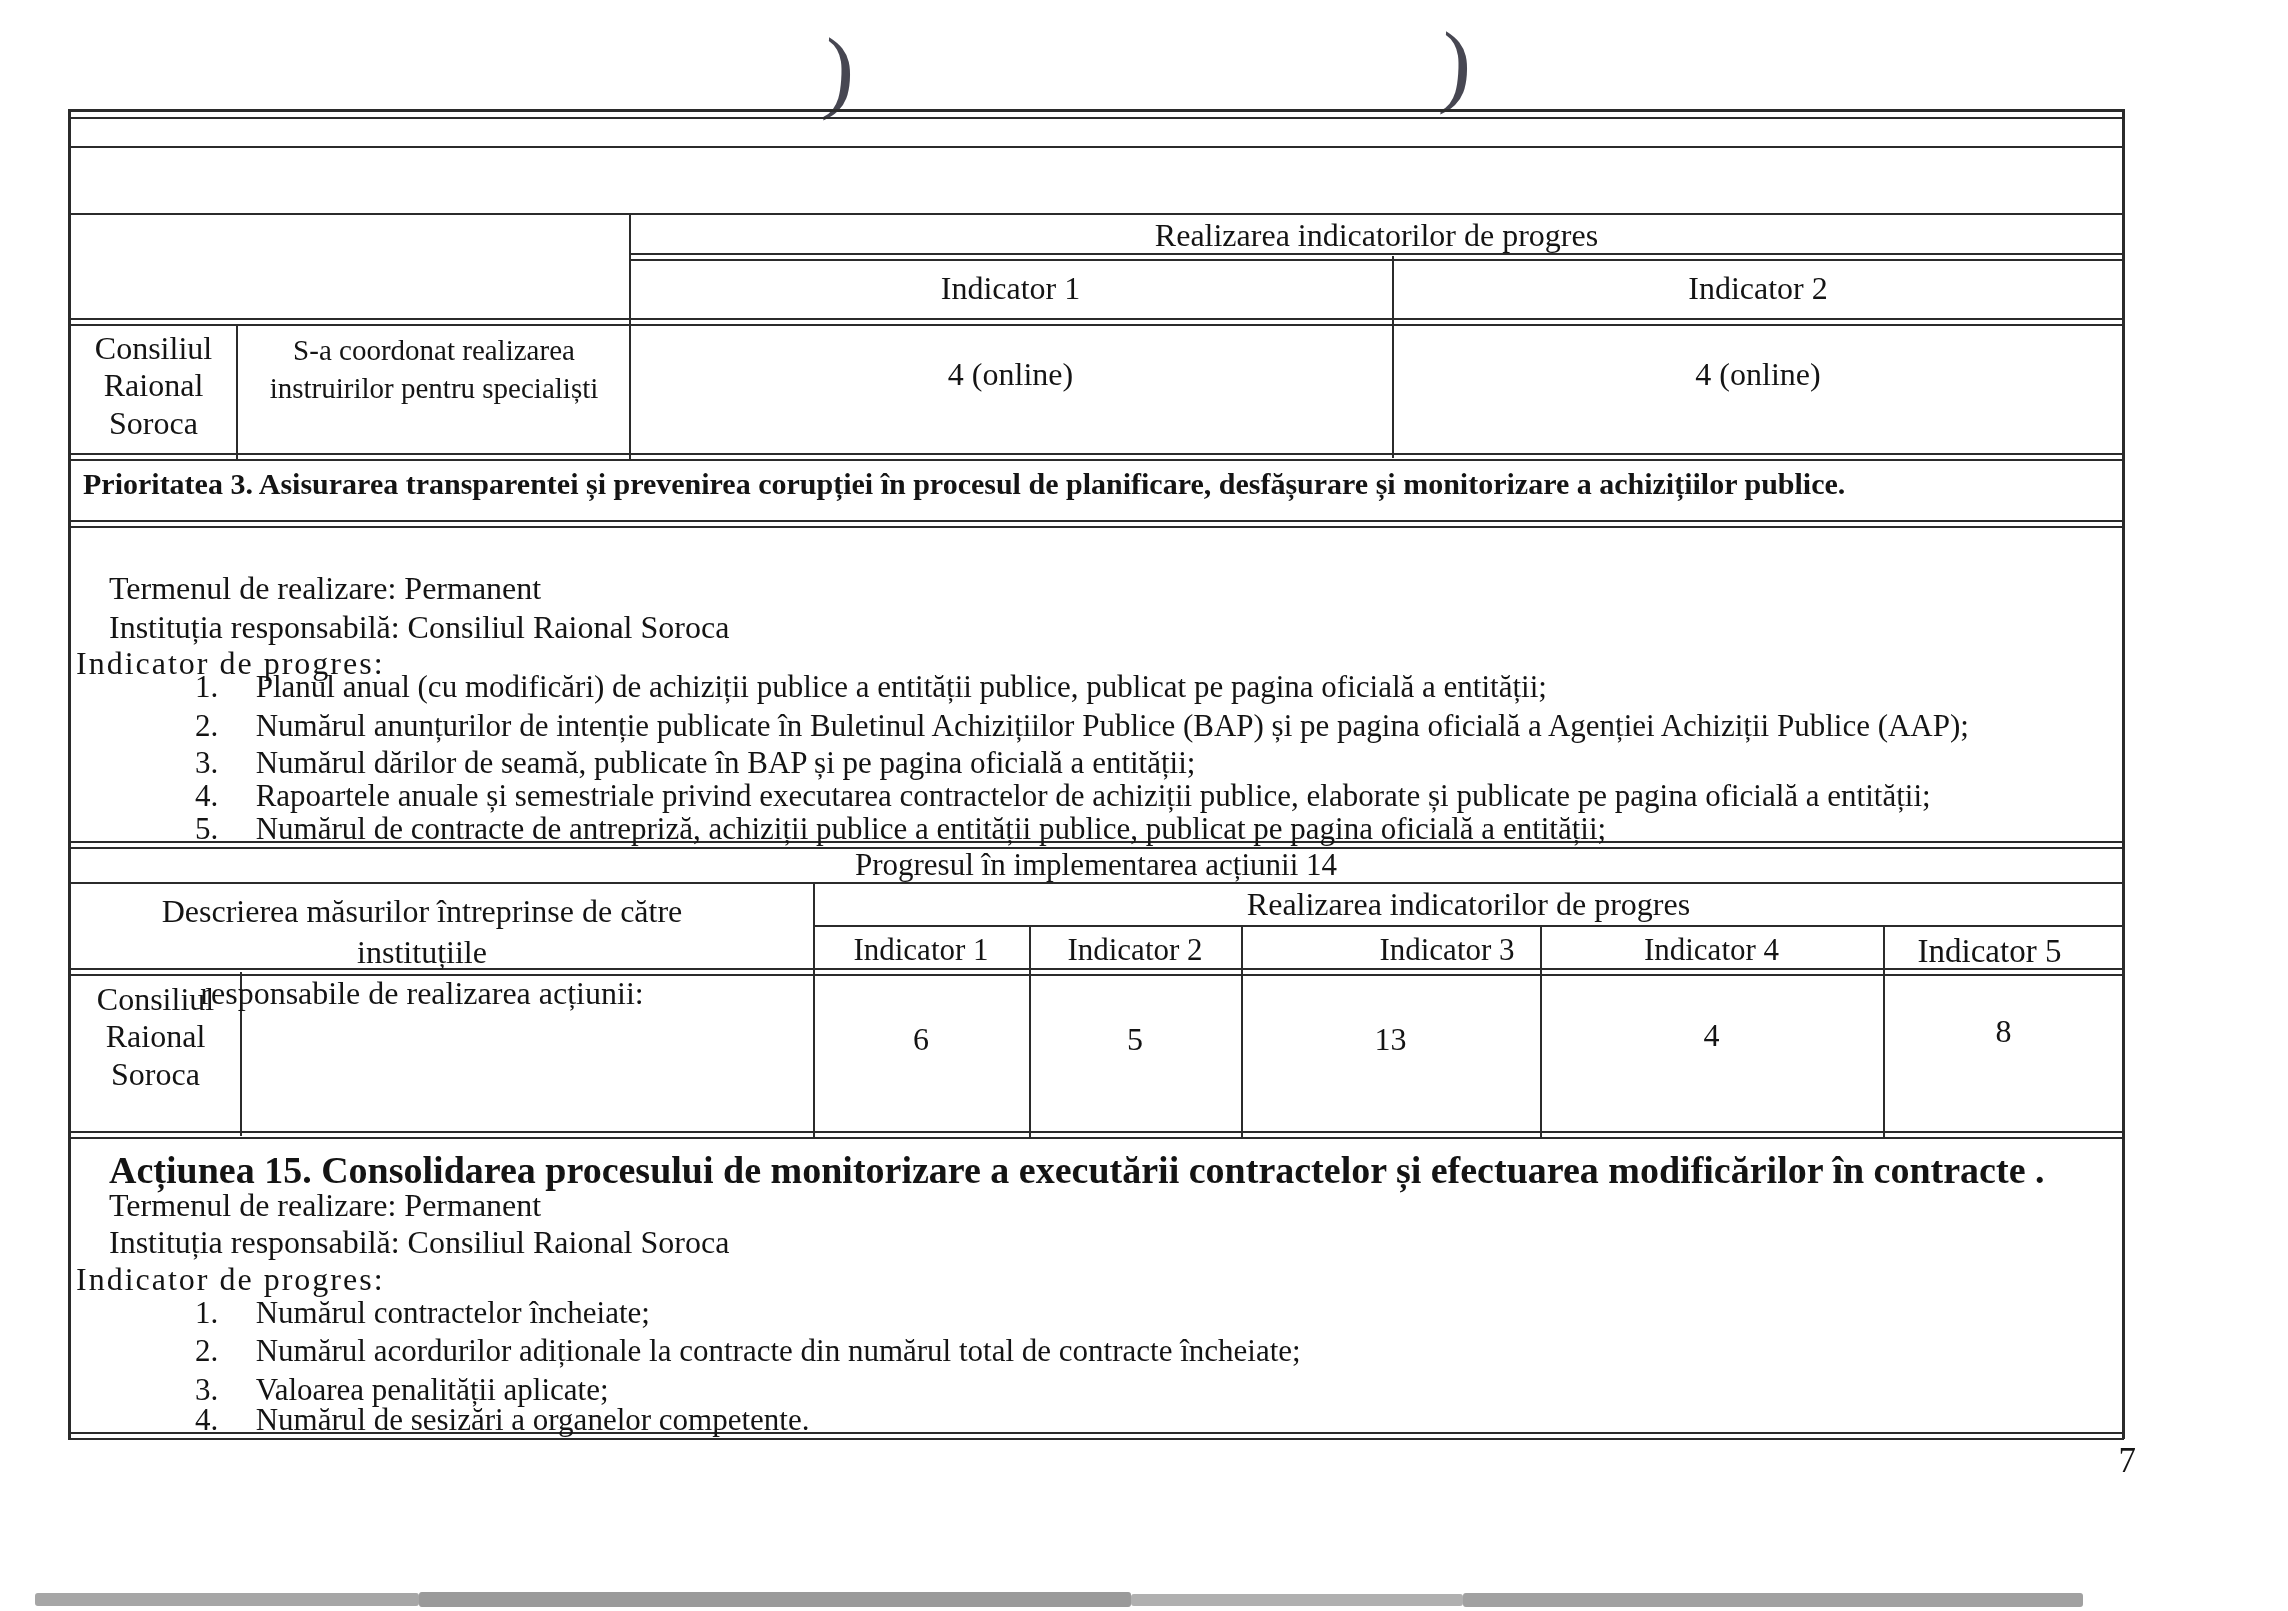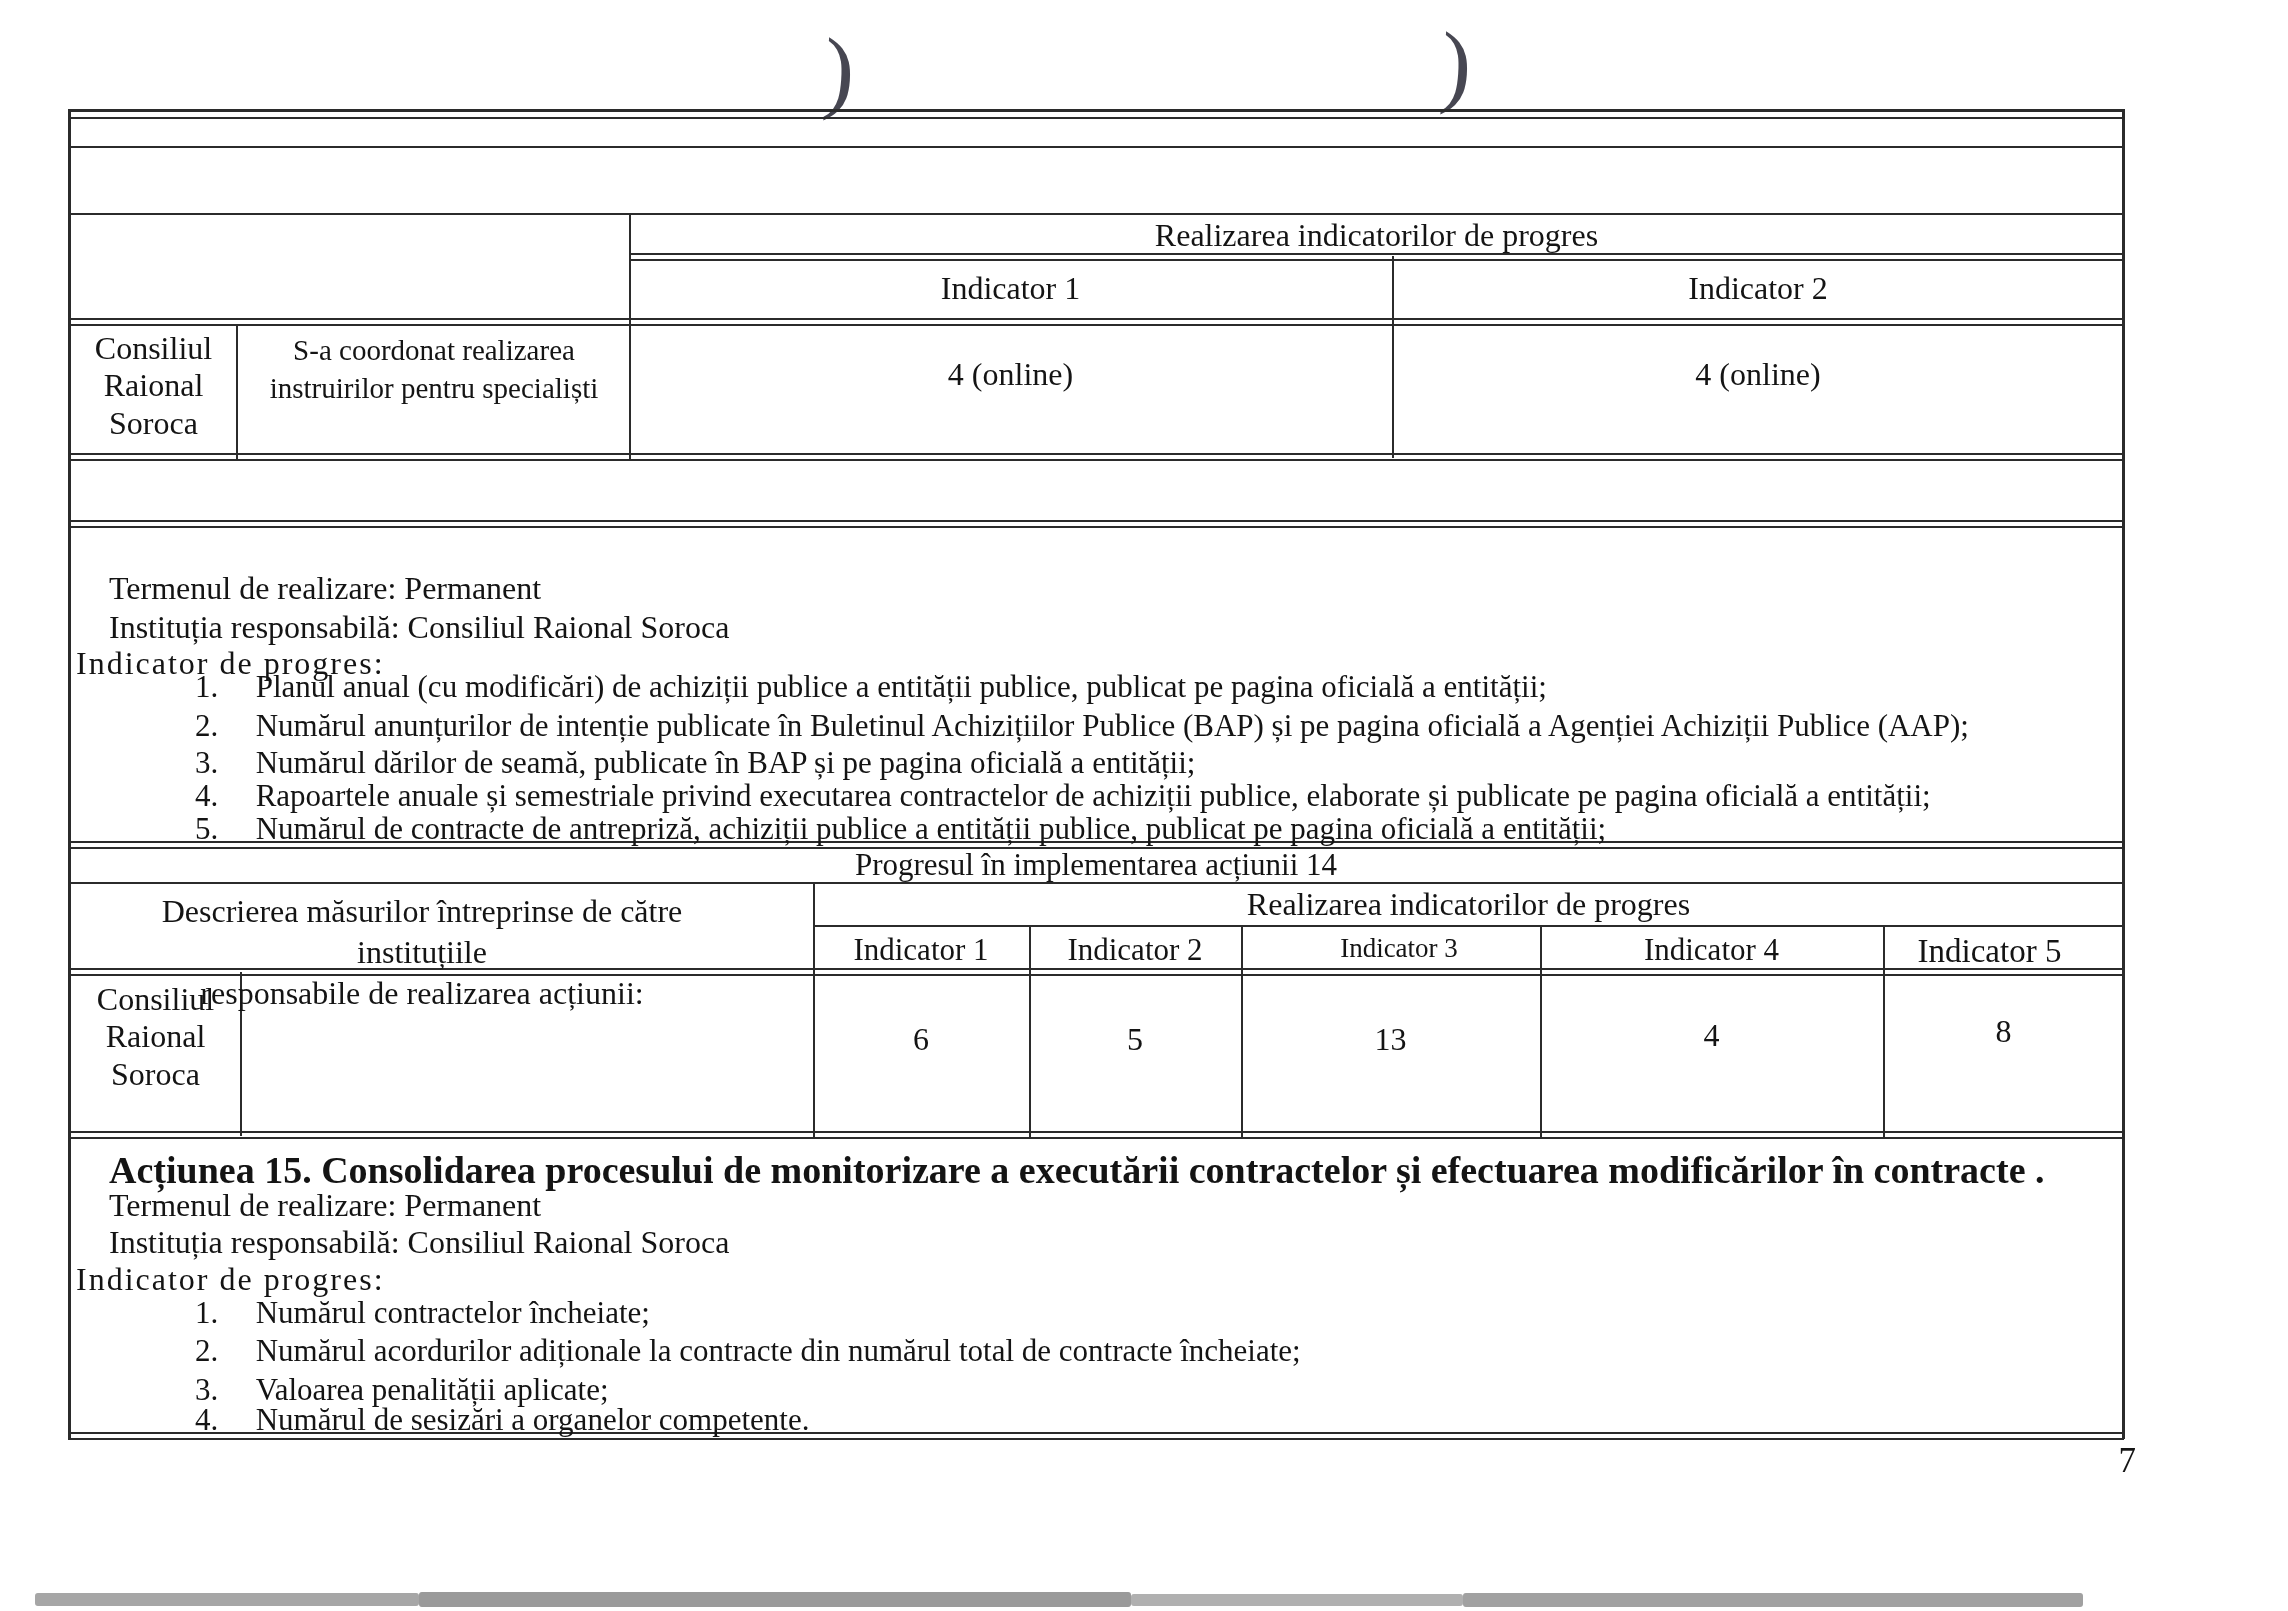--- a/index.html
+++ b/index.html
@@ -70,20 +70,21 @@
   <div class="t c" style="left:1392px;top:271px;width:732px;">Indicator 2</div>
 
   <div class="t c pre" style="left:71px;top:330px;width:165px;line-height:1.17;">Consiliul
 Raional
 Soroca</div>
   <div class="t c pre" style="left:244px;top:332px;width:380px;font-size:29px;line-height:1.3;">S-a coordonat realizarea
 instruirilor pentru specialiști</div>
   <div class="t c" style="left:629px;top:357px;width:763px;">4 (online)</div>
   <div class="t c" style="left:1392px;top:357px;width:732px;">4 (online)</div>
 
+  <div class="t b nw" style="left:83px;top:467px;font-size:30px;">Prioritatea 3. Asisurarea transparentei și prevenirea corupției în procesul de planificare, desfășurare și monitorizare a achizițiilor publice.</div>
 
   <div class="t nw" style="left:109px;top:571px;">Termenul de realizare: Permanent</div>
   <div class="t nw" style="left:109px;top:610px;">Instituția responsabilă: Consiliul Raional Soroca</div>
   <div class="t nw spaced" style="left:76px;top:646px;">Indicator de progres:</div>
 
   <div class="li" style="top:669px;">
     <span class="num">1.</span>
     <span class="txt">Planul anual (cu modificări) de achiziții publice a entității publice, publicat pe pagina oficială a entității;</span>
   </div>
   <div class="li" style="top:708px;">
@@ -103,21 +104,21 @@
     <span class="txt">Numărul de contracte de antrepriză, achiziții publice a entității publice, publicat pe pagina oficială a entității;</span>
   </div>
 
   <div class="t c" style="left:68px;top:848px;width:2056px;font-size:31px;">Progresul în implementarea acțiunii 14</div>
 
   <div class="t c pre" style="left:98px;top:891px;width:648px;line-height:1.28;">Descrierea măsurilor întreprinse de către instituțiile
 responsabile de realizarea acțiunii:</div>
   <div class="t c" style="left:813px;top:887px;width:1311px;">Realizarea indicatorilor de progres</div>
   <div class="t c" style="left:813px;top:933px;width:216px;font-size:31px;">Indicator 1</div>
   <div class="t c" style="left:1029px;top:933px;width:212px;font-size:31px;">Indicator 2</div>
-  <div class="t c" style="left:1241px;top:933px;width:316px;font-size:27px;">Indicator 3</div>
+  <div class="t c" style="left:1241px;top:933px;width:316px;font-size:31px;padding-left:48px;">Indicator 3</div>
   <div class="t c" style="left:1540px;top:933px;width:343px;font-size:31px;">Indicator 4</div>
   <div class="t c" style="left:1883px;top:933px;width:213px;font-size:33px;">Indicator 5</div>
 
   <div class="t c pre" style="left:71px;top:981px;width:169px;line-height:1.17;">Consiliul
 Raional
 Soroca</div>
   <div class="t c pre" style="left:244px;top:981px;width:566px;"></div>
   <div class="t c" style="left:813px;top:1022px;width:216px;">6</div>
   <div class="t c" style="left:1029px;top:1022px;width:212px;">5</div>
   <div class="t c" style="left:1241px;top:1022px;width:299px;">13</div>

